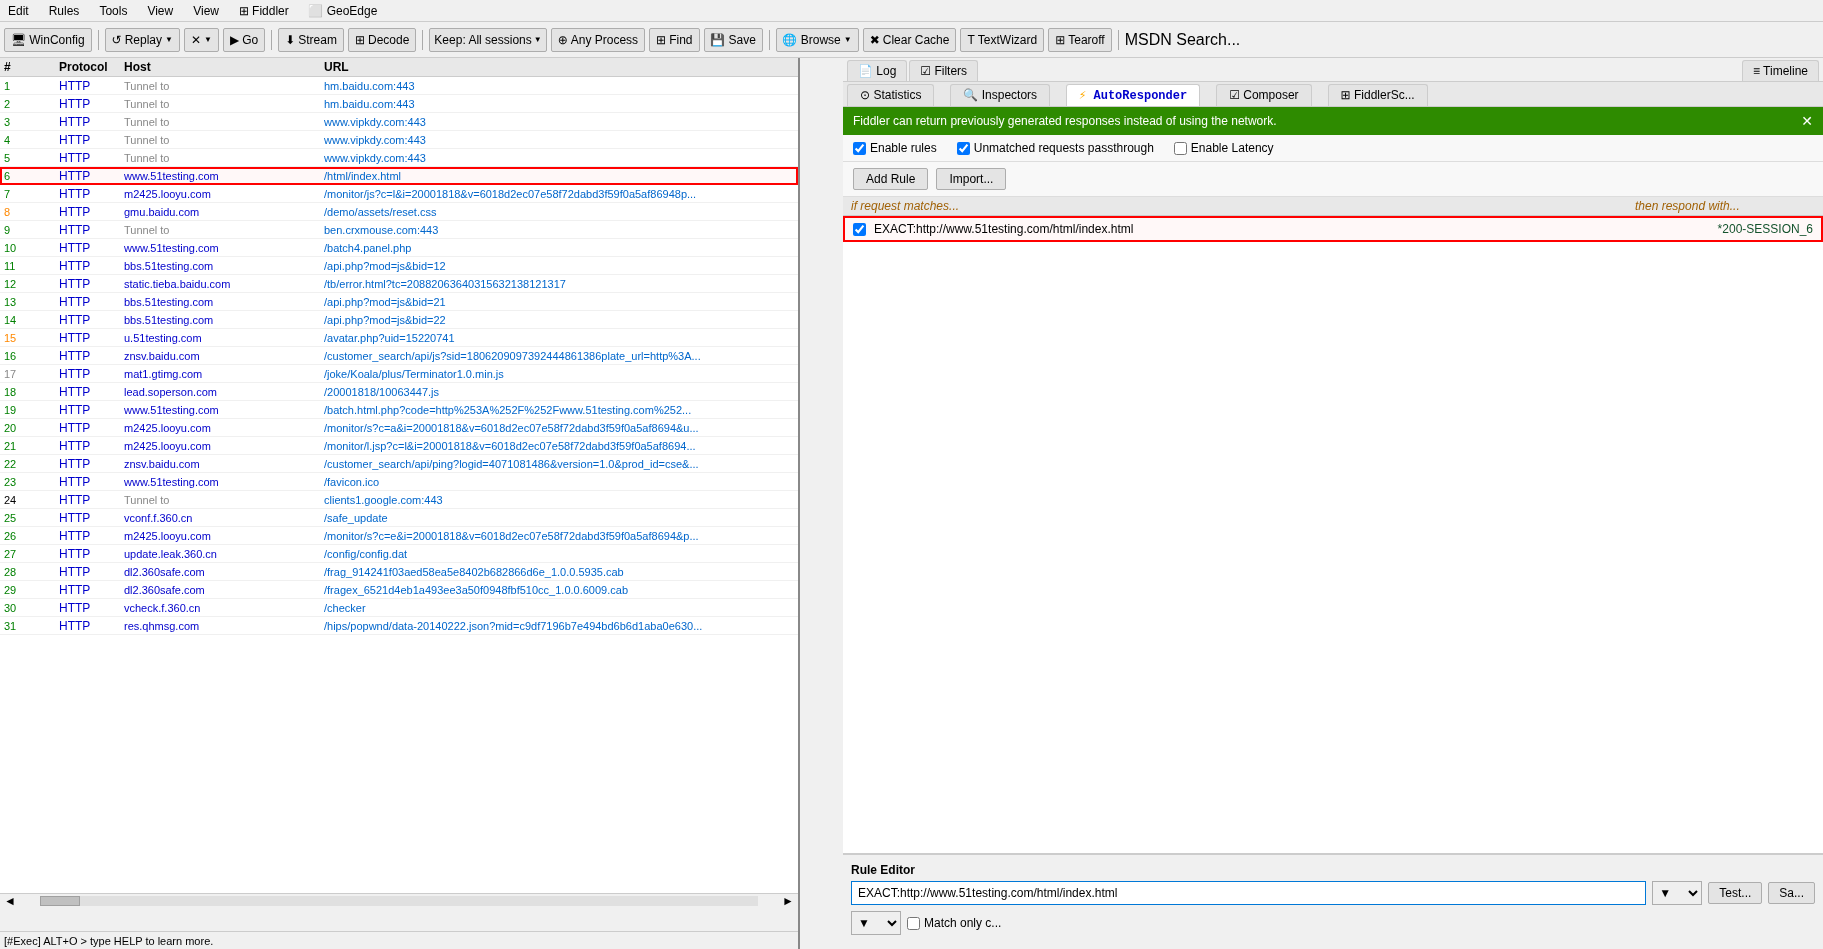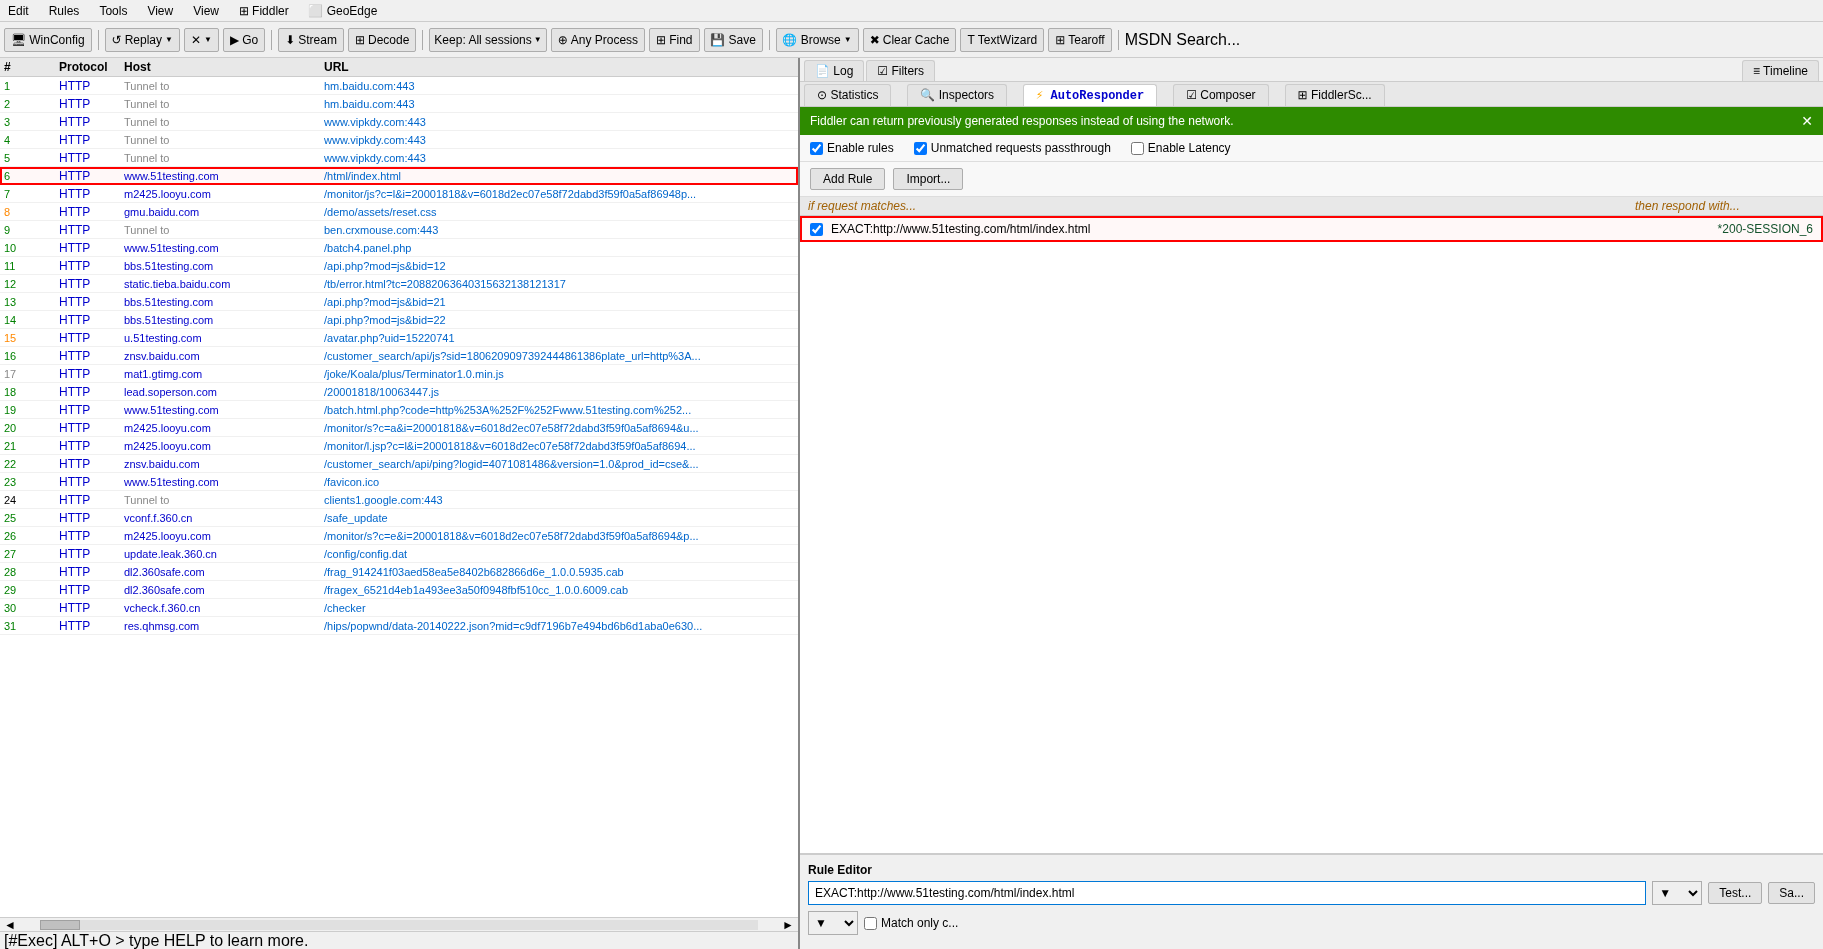--- a/index.html
+++ b/index.html
@@ -40,24 +40,24 @@
     .host-cell { width: 200px; flex-shrink: 0; font-size: 11px; overflow: hidden; text-overflow: ellipsis; white-space: nowrap; }
     .url-cell { flex: 1; font-size: 11px; overflow: hidden; text-overflow: ellipsis; white-space: nowrap; color: #0066cc; }
     .result-200 { color: #008000; }
     .result-301 { color: #ff8800; }
     .result-302 { color: #ff8800; }
     .result-304 { color: #888; }
     .host-blue { color: #0000cc; }
     .host-gray { color: #888; }
     
     
-    .status-bar { background: #f0f0f0; border-top: 1px solid #ccc; padding: 1px 4px; font-size: 16px; display: flex; align-items: center; gap: 4px; height: 18px; }
-    
-    
-    .right-panel { flex: 1; display: flex; flex-direction: column; background: #f0f0f0; }
+    .status-bar { background: #f0f0f0; border-top: 1px solid #ccc; padding: 1px 4px; font-size: 11px; display: flex; align-items: center; gap: 4px; height: 18px; margin-top: 24px; }
+    
+    
+    .right-panel { flex: 1; display: flex; flex-direction: column; background: #f0f0f0; margin-left: 43px; }
     
     
     .right-tabs-top { display: flex; background: #f0f0f0; border-bottom: 1px solid #ccc; padding: 2px 4px 0; gap: 2px; }
     .tab-top { padding: 3px 10px; border: 1px solid #ccc; border-bottom: none; background: #e4e4e4; cursor: pointer; font-size: 12px; border-radius: 3px 3px 0 0; }
     
     
     .right-tabs-second { display: flex; background: #e8e8e8; border-bottom: 1px solid #ccc; padding: 2px 4px 0; gap: 16px; }
     .tab-second { padding: 3px 12px; border: 1px solid #ccc; border-bottom: none; background: #e4e4e4; cursor: pointer; font-size: 12px; border-radius: 3px 3px 0 0; }
     .tab-second.autoresponder { background: #fff; font-weight: bold; color: #0000cc; font-family: Liberation Mono, monospace; }
     

